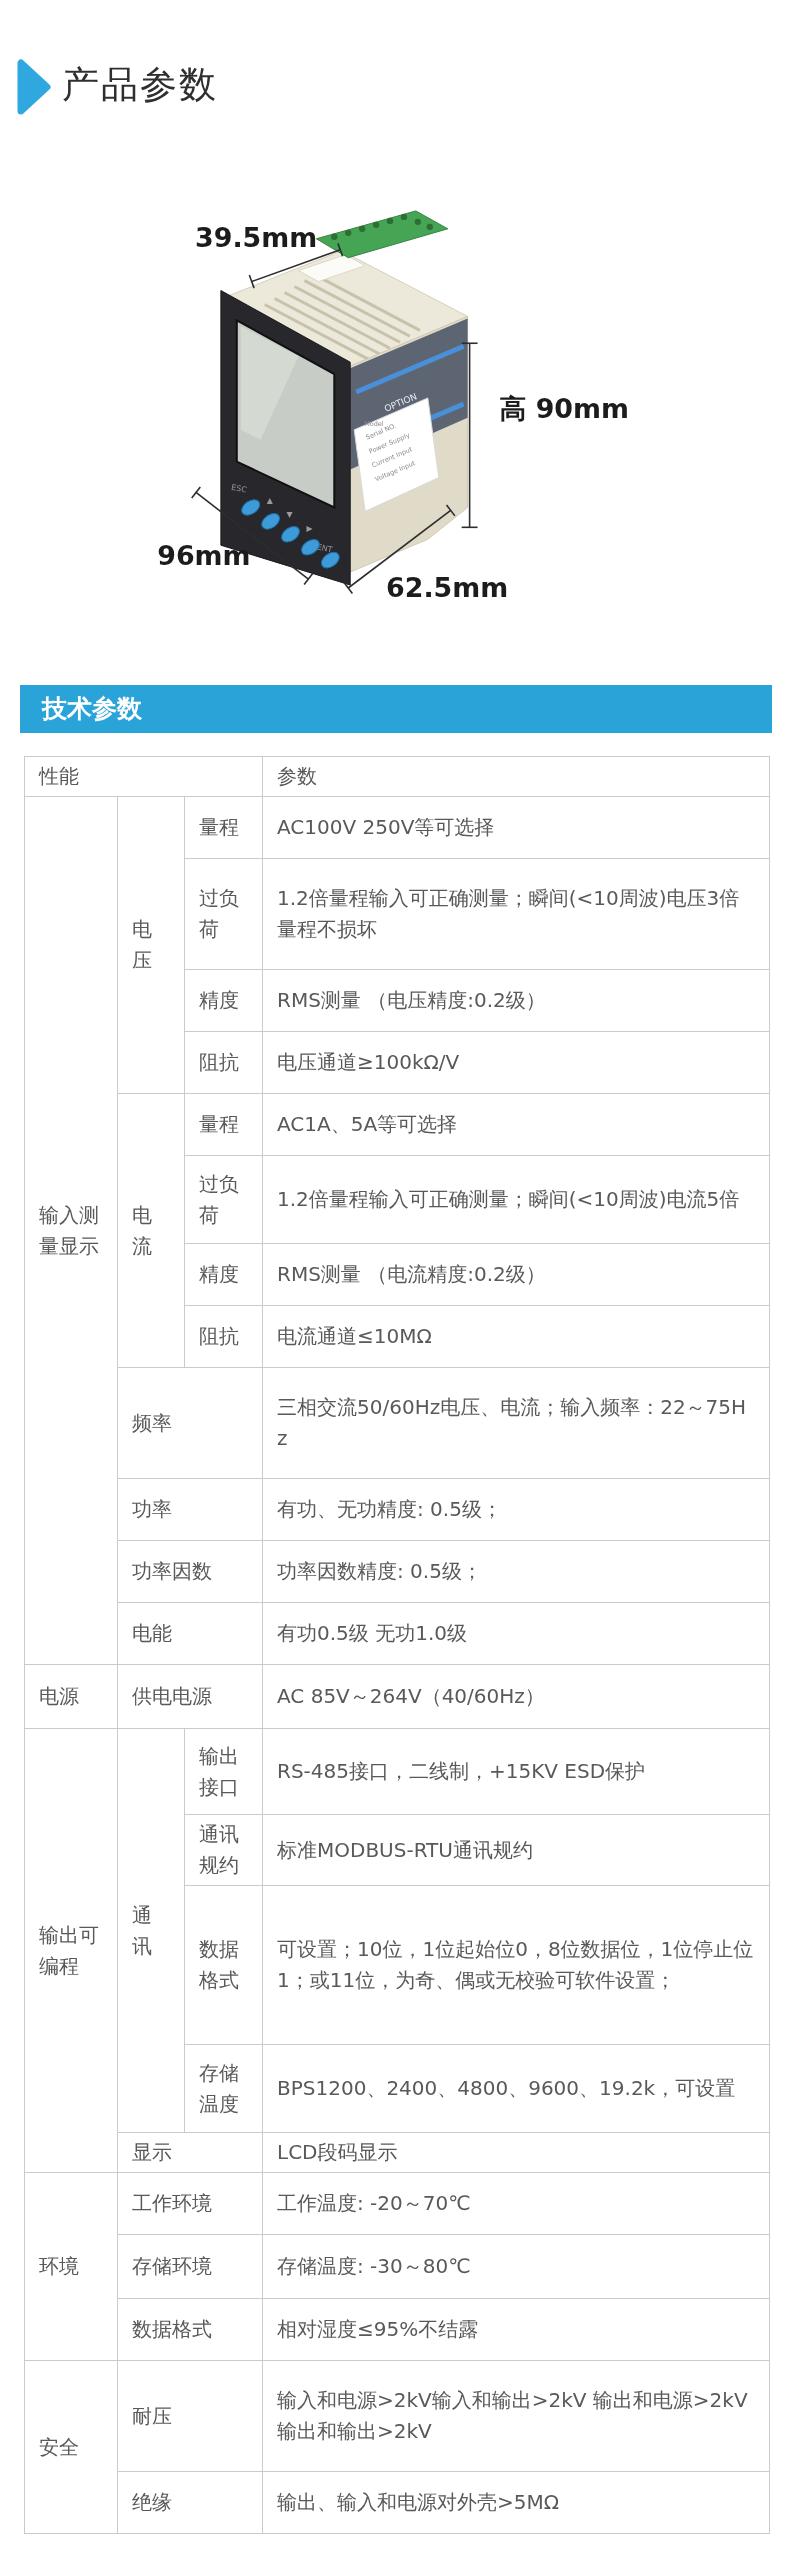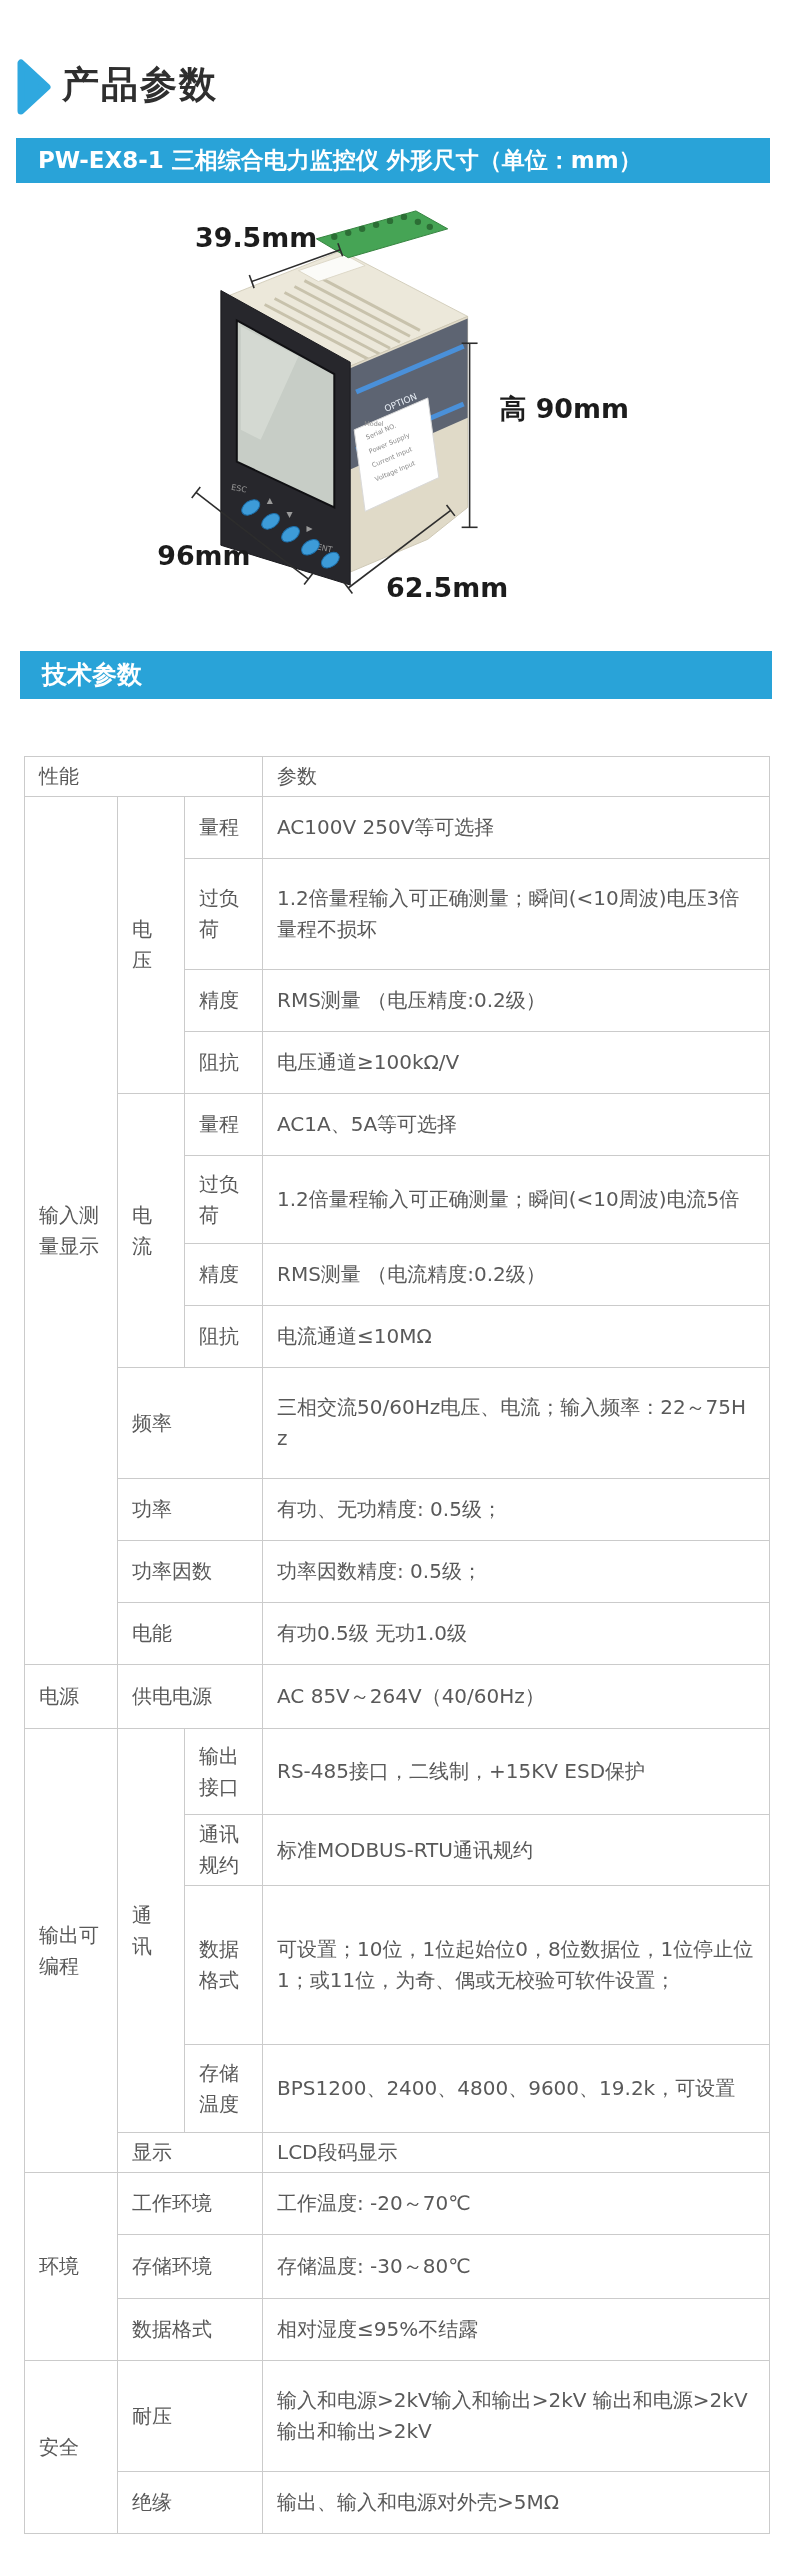--- a/index.html
+++ b/index.html
@@ -2,26 +2,26 @@
 <html><head>
 <meta charset="utf-8">
 <style>
   html,body{margin:0;padding:0;background:#ffffff;}
   body{font-family:"DejaVu Sans","Liberation Sans",sans-serif;}
   #page{position:relative;width:786px;height:2576px;background:#fff;overflow:hidden;}
 
   
   .sec-header{position:absolute;left:0;top:56px;width:786px;height:60px;}
   .sec-arrow{position:absolute;left:16px;top:2px;}
-  .sec-title{position:absolute;left:62px;top:4px;font-size:37px;font-weight:bold;color:#2f2f2f;letter-spacing:2px;}
+  .sec-title{position:absolute;left:62px;top:4px;font-size:37px;font-weight:normal;color:#2f2f2f;letter-spacing:2px;}
 
   
   .banner{position:absolute;left:16px;top:138px;width:754px;height:45px;background:#29a3d8;
           color:#fff;font-size:23px;font-weight:bold;line-height:45px;padding-left:22px;box-sizing:border-box;}
-  .tech-bar{position:absolute;left:20px;top:651px;width:752px;height:48px;background:#29a3d8;
+  .tech-bar{position:absolute;left:20px;top:685px;width:752px;height:48px;background:#29a3d8;
           color:#fff;font-size:25px;font-weight:bold;line-height:48px;padding-left:22px;box-sizing:border-box;}
 
   
   .diagram{position:absolute;left:0;top:179px;width:786px;height:428px;}
   .dim-text{font-size:27px;font-weight:bold;fill:#1c1c1c;}
   .dim-line{stroke:#2d2d2d;stroke-width:1.6;}
 
   
   table.spec{position:absolute;left:24px;top:756px;width:744px;border-collapse:collapse;table-layout:fixed;
              font-size:20px;color:#595959;}
@@ -35,21 +35,20 @@
 
 <div id="page">
 
   <div class="sec-header">
     <svg class="sec-arrow" width="40" height="58" viewBox="0 0 40 58">
       <polygon points="5,5 5,53 31,29" fill="#2fa8df" stroke="#2fa8df" stroke-width="7" stroke-linejoin="round"></polygon>
     </svg>
     <div class="sec-title">产品参数</div>
   </div>
 
-  <div class="banner">PW-EX8-1 三相综合电力监控仪 外形尺寸（单位：mm）</div>
 
   <svg class="diagram" viewBox="0 0 790 430">
 
     <g>
       <polygon points="228,118 343,72 470,138 352,188" fill="#ece8da" stroke="#d4cfbc" stroke-width="1"></polygon>
       <g stroke="#c8c2ac" stroke-width="3">
         <line x1="262,0" y1="0" x2="0" y2="0" display="none"></line>
         <line x1="266" y1="126" x2="372" y2="182"></line>
         <line x1="276" y1="120" x2="382" y2="176"></line>
         <line x1="286" y1="114" x2="392" y2="170"></line>

